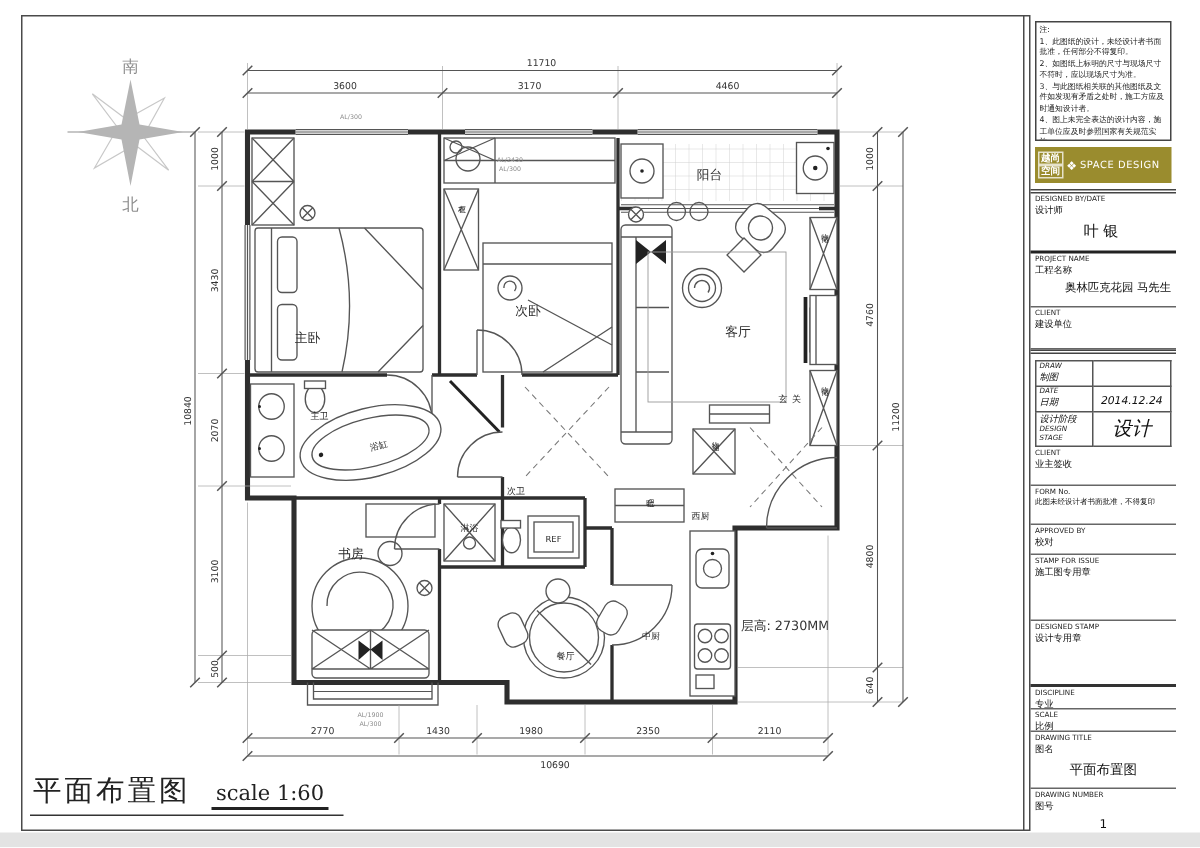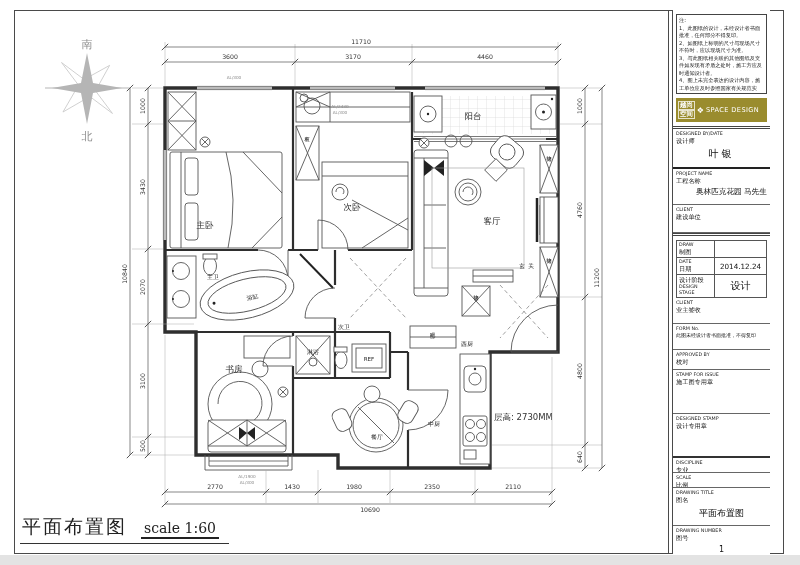--- a/index.html
+++ b/index.html
@@ -23,21 +23,21 @@
   .dme{stroke:#ababab;stroke-width:.5;fill:none;}
   .dmt{font-size:6.2px;fill:#333;text-anchor:middle;font-family:"DejaVu Sans",sans-serif;}
   .rl{font-size:8.5px;fill:#2b2b2b;text-anchor:middle;}
   .rls{font-size:6px;fill:#2b2b2b;text-anchor:middle;}
   .rlv{font-size:5px;fill:#2b2b2b;text-anchor:middle;writing-mode:vertical-rl;text-orientation:upright;}
   .ann{font-size:4.2px;fill:#8a8a8a;text-anchor:middle;}
   .cmt{font-size:11px;fill:#8d8d8d;text-anchor:middle;}
   .ch{font-size:8.5px;fill:#333;}
 
   
-  .tb{position:absolute;left:672px;top:10px;width:98px;height:544px;box-sizing:border-box;
+  .tb{position:absolute;left:686px;top:10px;width:98px;height:544px;box-sizing:border-box;
       border-left:1.2px solid #4a4a4a;display:flex;flex-direction:column;background:#fff;}
   .tb::before{content:'';position:absolute;left:-5px;top:0;bottom:0;width:1px;background:#4a4a4a;}
   .tb *{box-sizing:border-box;}
   .tb-notes{height:80px;margin:4px 3px 0;border:1px solid #444;padding:2px;
             font-size:5.2px;line-height:1.45;color:#222;overflow:hidden;}
   .tb-logo{height:24px;margin:4px 3px;background:#9a8c2e;display:flex;align-items:center;
            gap:2px;padding:0 2px;color:#fff;}
   .logo-cn{font-size:6.4px;font-weight:bold;line-height:1.1;}
   .logo-cn div{border:.5px solid rgba(255,255,255,.75);padding:0 1px;}
   .logo-dia{font-size:8px;}
@@ -56,24 +56,24 @@
   .h44b{height:44px;border-bottom:2px solid #333;}
   .h15{height:15px;}
   .h38{height:38px;}
   .grow{flex:1;border-bottom:none;}
   .val-c{text-align:center;font-size:10px;letter-spacing:3px;margin-top:2px;color:#111;}
   .pv{margin:2px 20px 0;text-align:right;border-bottom:1.6px solid #222;
       padding-bottom:10px;font-size:7.6px;color:#111;white-space:nowrap;}
   .tv{text-align:center;font-size:9px;margin-top:3px;color:#111;}
   .nv{text-align:center;font-size:8px;margin-top:3px;color:#111;}
   .tb-table{width:calc(100% - 6px);margin:4px 3px 0;border-collapse:collapse;}
-  .tb-table td{border:1px solid #555;padding:1px 2px;height:17px;vertical-align:top;}
+  .tb-table td{border:1px solid #555;padding:1px 2px;height:17px;vertical-align:top;font-style:italic;}
   .tb-table td.lab{width:38px;}
   .tb-table td.v{text-align:center;vertical-align:middle;font-size:7.2px;color:#111;}
-  .tb-table td.v.big{font-size:10px;}
+  .tb-table td.v.big{font-size:13px;}
 
   
   .caption{position:absolute;left:20px;top:514px;display:inline-flex;align-items:baseline;
            gap:14px;border-bottom:1.2px solid #333;padding:0 10px 3px 2px;
            font-family:"DejaVu Serif","Liberation Serif",serif;color:#222;}
   .cap-cn{font-size:19px;letter-spacing:2px;}
   .cap-scale{font-size:14px;border-bottom:2.6px solid #222;padding:0 3px 1px;}
   .wm{position:absolute;right:2px;top:521px;z-index:5;font-size:30px;font-weight:bold;
       color:#d6d6d6;-webkit-text-stroke:.9px #b9b9b9;letter-spacing:1px;white-space:nowrap;}
 </style>

